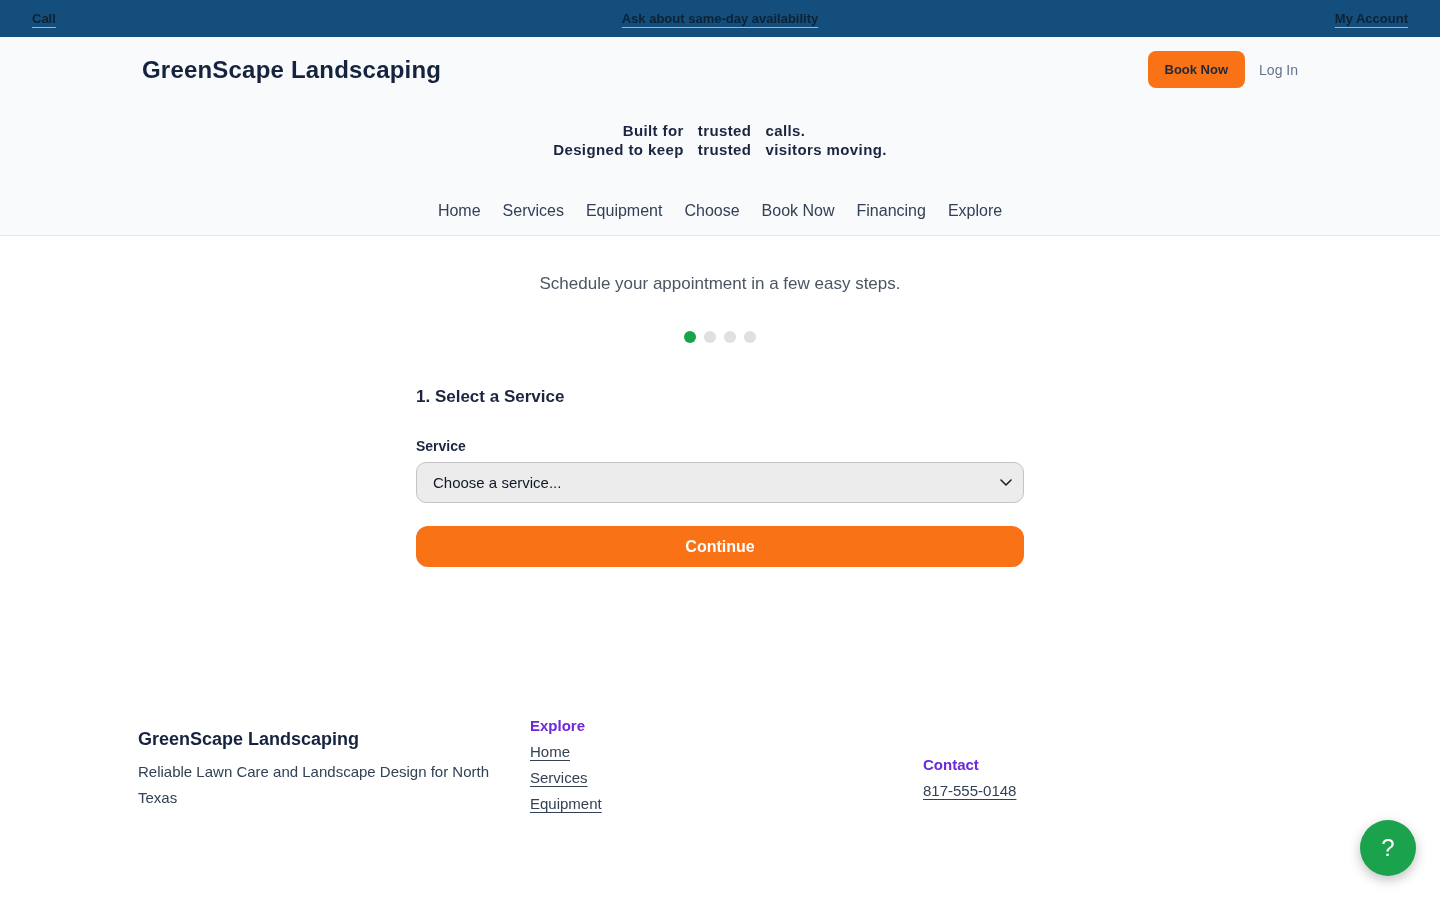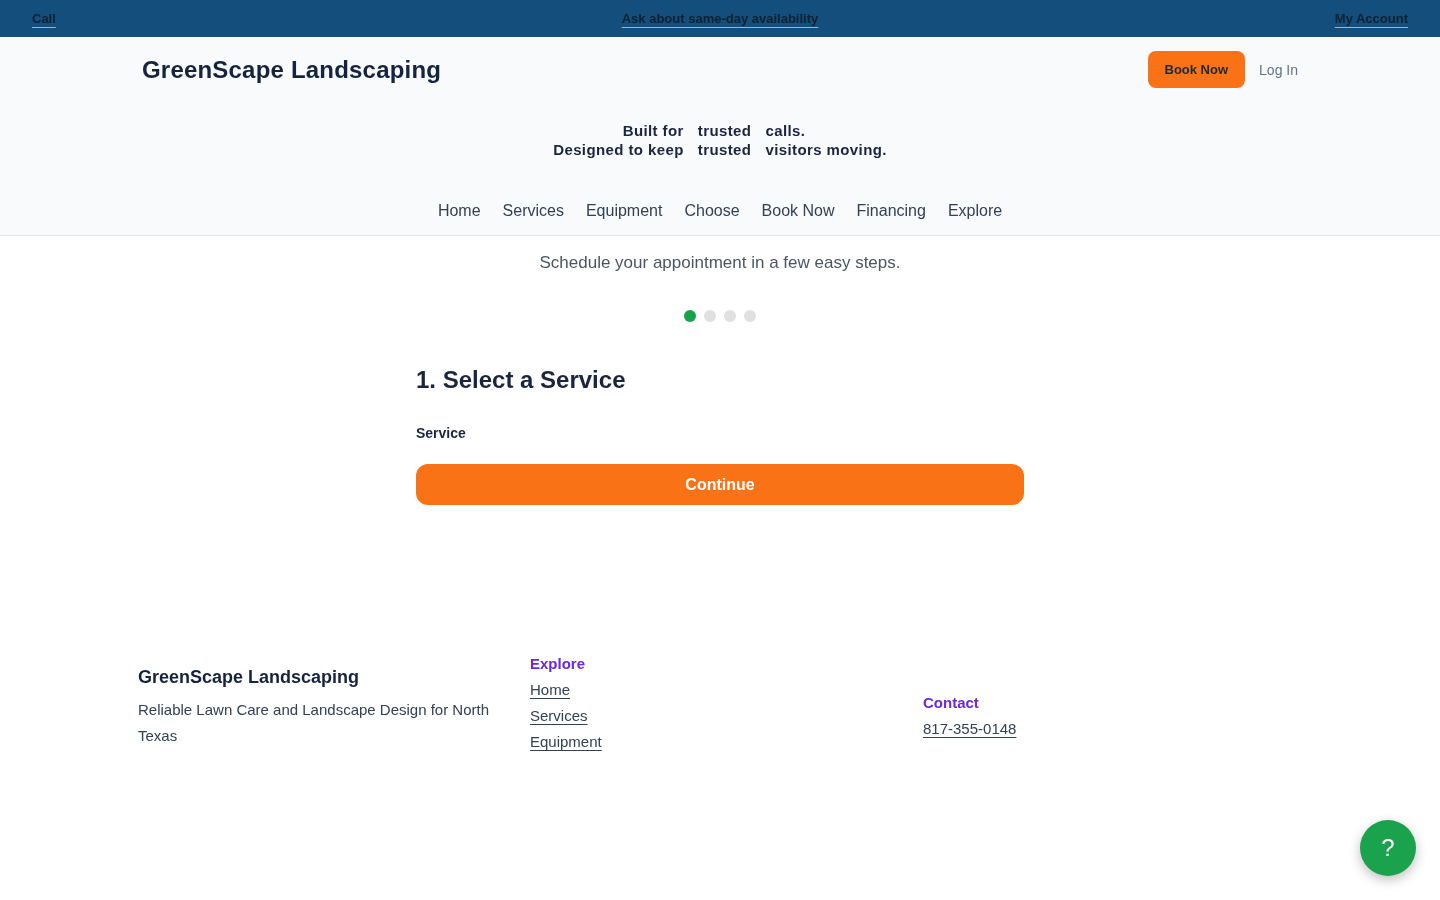--- a/index.html
+++ b/index.html
@@ -104,21 +104,21 @@
 
   
   .booking { text-align: center; }
   .booking-title {
     margin-top: 65px;
     font-size: 35px;
     font-weight: 700;
     color: #1b2540;
   }
   .booking-subtitle {
-    margin-top: 17px;
+    margin-top: 38px;
     font-size: 17px;
     color: #4b5563;
     text-align: center;
   }
   .step-dots {
     margin-top: 37px;
     display: flex;
     justify-content: center;
     gap: 8px;
   }
@@ -130,21 +130,21 @@
   }
   .dot.active { background: #16a34a; }
 
   .booking-form {
     width: 608px;
     margin: 0 auto;
     text-align: left;
   }
   .step-heading {
     margin-top: 44px;
-    font-size: 24px;
+    font-size: 17px;
     font-weight: 700;
     color: #1b2540;
   }
   .field-label {
     display: block;
     margin-top: 31px;
     font-size: 14px;
     font-weight: 700;
     color: #1b2540;
   }
@@ -284,20 +284,30 @@
   <div class="step-dots">
       <span class="dot active"></span>
       <span class="dot"></span>
       <span class="dot"></span>
       <span class="dot"></span>
     </div>
 
   <div class="booking-form">
     <h2 class="step-heading">1. Select a Service</h2>
     <label class="field-label">Service</label>
+    <div class="select-wrap">
+      <select class="service-select">
+        <option>Choose a service...</option>
+      </select>
+      <span class="select-chevron">
+        <svg width="12" height="8" viewBox="0 0 12 8">
+            <path d="M1 1l5 5 5-5" fill="none" stroke="#222" stroke-width="1.6" stroke-linecap="round" stroke-linejoin="round"></path>
+          </svg>
+      </span>
+    </div>
     <button class="btn-continue">Continue</button>
   </div>
 </main>
 
 <footer class="site-footer">
   <div class="footer-grid">
     <div class="footer-col1">
       <div class="footer-brand">GreenScape Landscaping</div>
       <p class="footer-tagline">Reliable Lawn Care and Landscape Design for North Texas</p>
 
@@ -306,20 +316,20 @@
       <div class="footer-heading">Explore</div>
       <div class="footer-links">
           <a href="#">Home</a>
           <a href="#">Services</a>
           <a href="#">Equipment</a>
         </div>
     </div>
     <div class="footer-col3">
       <div class="footer-heading">Contact</div>
       <div class="footer-contact">
-        <a href="#">817-355-0148</a>
+        <a href="#">817-555-0148</a>
 
       </div>
     </div>
   </div>
 </footer>
 
 <button class="help-fab">?</button>
 
 </body></html>

